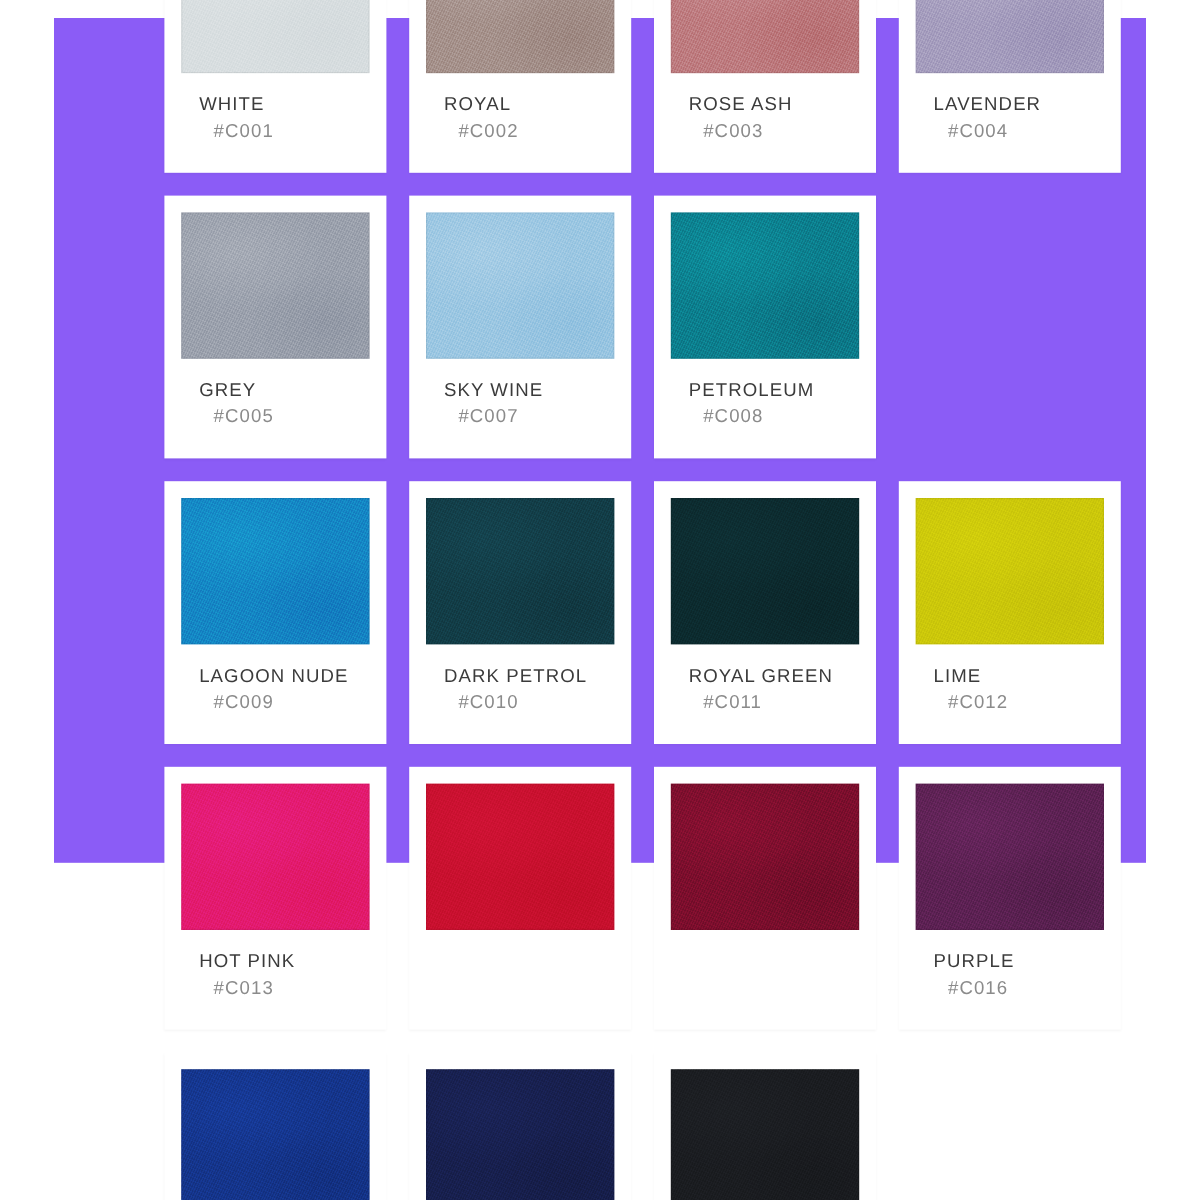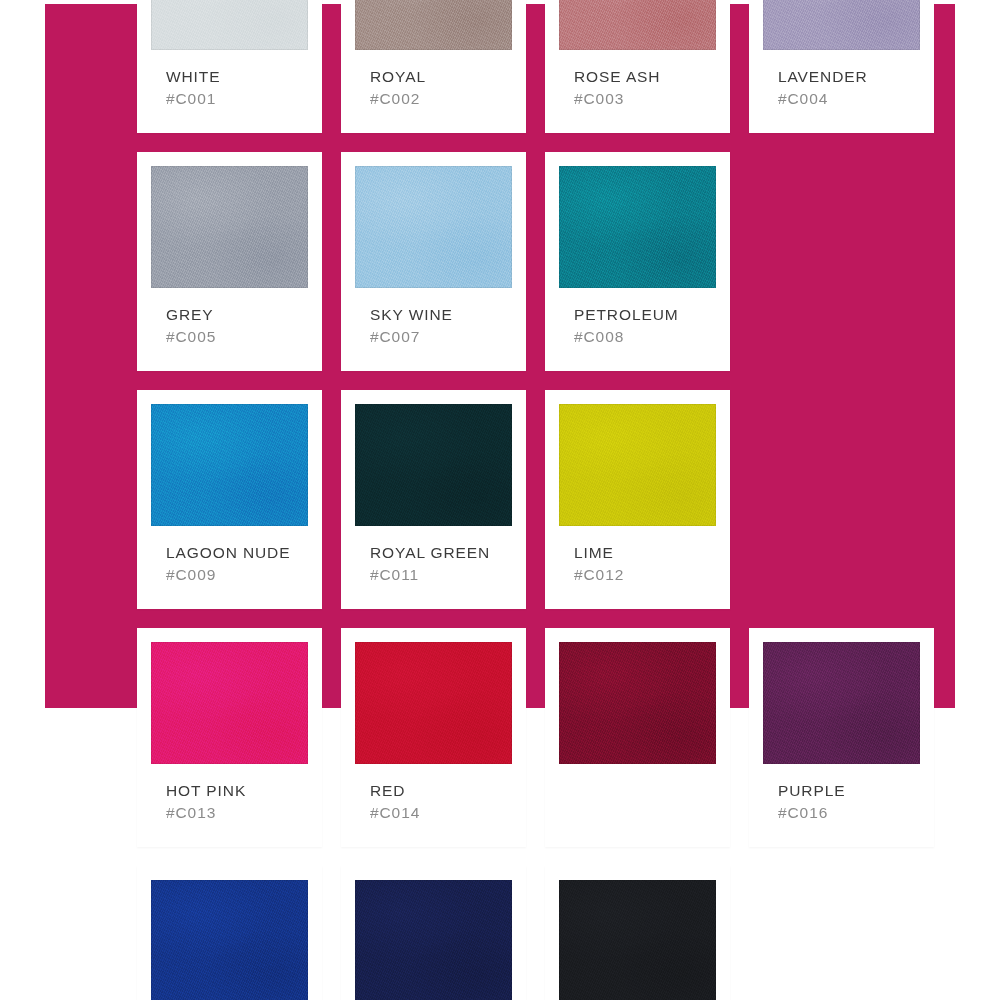--- a/index.html
+++ b/index.html
@@ -9,24 +9,24 @@
     height: 1000px;
     overflow: hidden;
     background: #ffffff;
     font-family: "Liberation Sans", sans-serif;
   }
 
   
   #page-sheet {
     position: absolute;
     left: 45px;
-    top: 4px;
+    top: 15px;
     width: 910px;
     height: 704px;
-    background: #be185d;
+    background: #8b5cf6;
   }
 
   #left-white-gutter {
     position: absolute;
     left: 0; top: 0;
     width: 45px; height: 1000px;
     background: #ffffff;
   }
   #right-white-gutter {
     position: absolute;
@@ -98,20 +98,21 @@
     white-space: nowrap;
   }
 
   .swatch-code {
     font-size: 15.5px;
     letter-spacing: 0.9px;
     color: #8b8b8b;
     font-weight: 400;
     line-height: 1.45;
     white-space: nowrap;
+    margin-left: 12px;
   }
 
   
   .grid-row.cropped .swatch-card { padding-bottom: 0; }
 </style>
 </head>
 <body>
 
 <div id="left-white-gutter"></div>
 
@@ -172,20 +173,27 @@
       </div>
       <div class="grid-row">
         <div class="swatch-card">
           <div class="swatch-chip" style="background: rgb(20, 133, 196);"></div>
           <div class="swatch-meta">
             <div class="swatch-name">LAGOON NUDE</div>
             <div class="swatch-code">#C009</div>
           </div>
         </div>
         <div class="swatch-card">
+          <div class="swatch-chip" style="background: rgb(18, 60, 70);"></div>
+          <div class="swatch-meta">
+            <div class="swatch-name">DARK PETROL</div>
+            <div class="swatch-code">#C010</div>
+          </div>
+        </div>
+        <div class="swatch-card">
           <div class="swatch-chip" style="background: rgb(12, 42, 46);"></div>
           <div class="swatch-meta">
             <div class="swatch-name">ROYAL GREEN</div>
             <div class="swatch-code">#C011</div>
           </div>
         </div>
         <div class="swatch-card">
           <div class="swatch-chip" style="background: rgb(203, 199, 10);"></div>
           <div class="swatch-meta">
             <div class="swatch-name">LIME</div>
@@ -196,24 +204,20 @@
       <div class="grid-row">
         <div class="swatch-card">
           <div class="swatch-chip" style="background: rgb(227, 26, 110);"></div>
           <div class="swatch-meta">
             <div class="swatch-name">HOT PINK</div>
             <div class="swatch-code">#C013</div>
           </div>
         </div>
         <div class="swatch-card">
           <div class="swatch-chip" style="background: rgb(200, 16, 46);"></div>
-          <div class="swatch-meta">
-            <div class="swatch-name">RED</div>
-            <div class="swatch-code">#C014</div>
-          </div>
         </div>
         <div class="swatch-card">
           <div class="swatch-chip" style="background: rgb(122, 14, 44);"></div>
         </div>
         <div class="swatch-card">
           <div class="swatch-chip" style="background: rgb(91, 33, 82);"></div>
           <div class="swatch-meta">
             <div class="swatch-name">PURPLE</div>
             <div class="swatch-code">#C016</div>
           </div>

